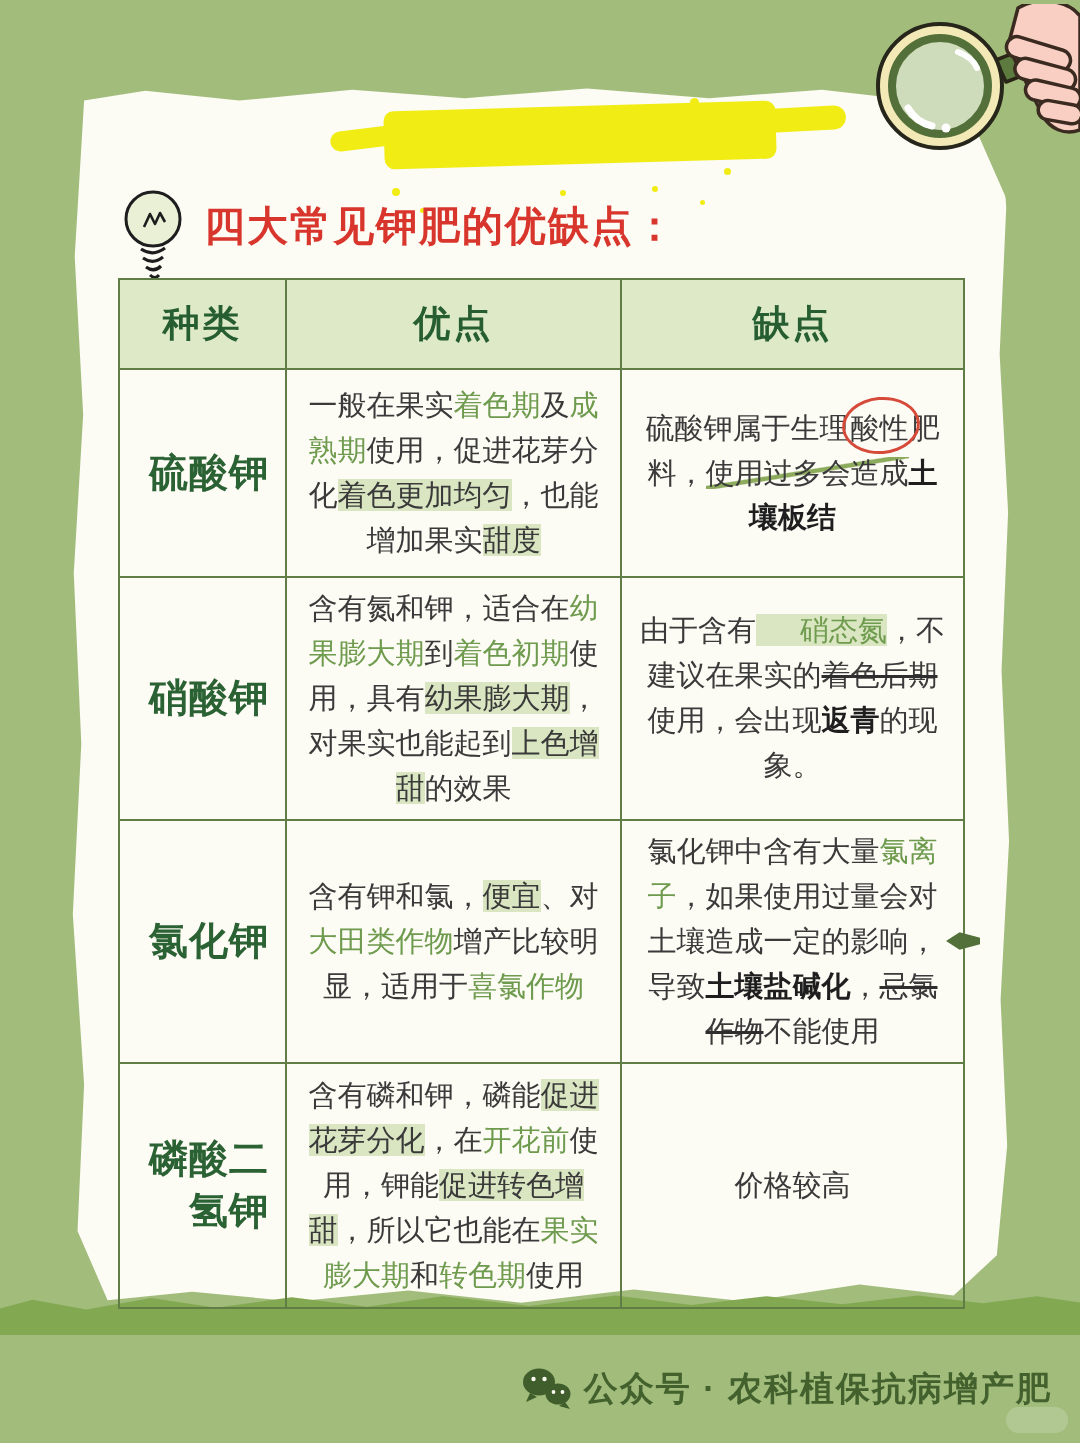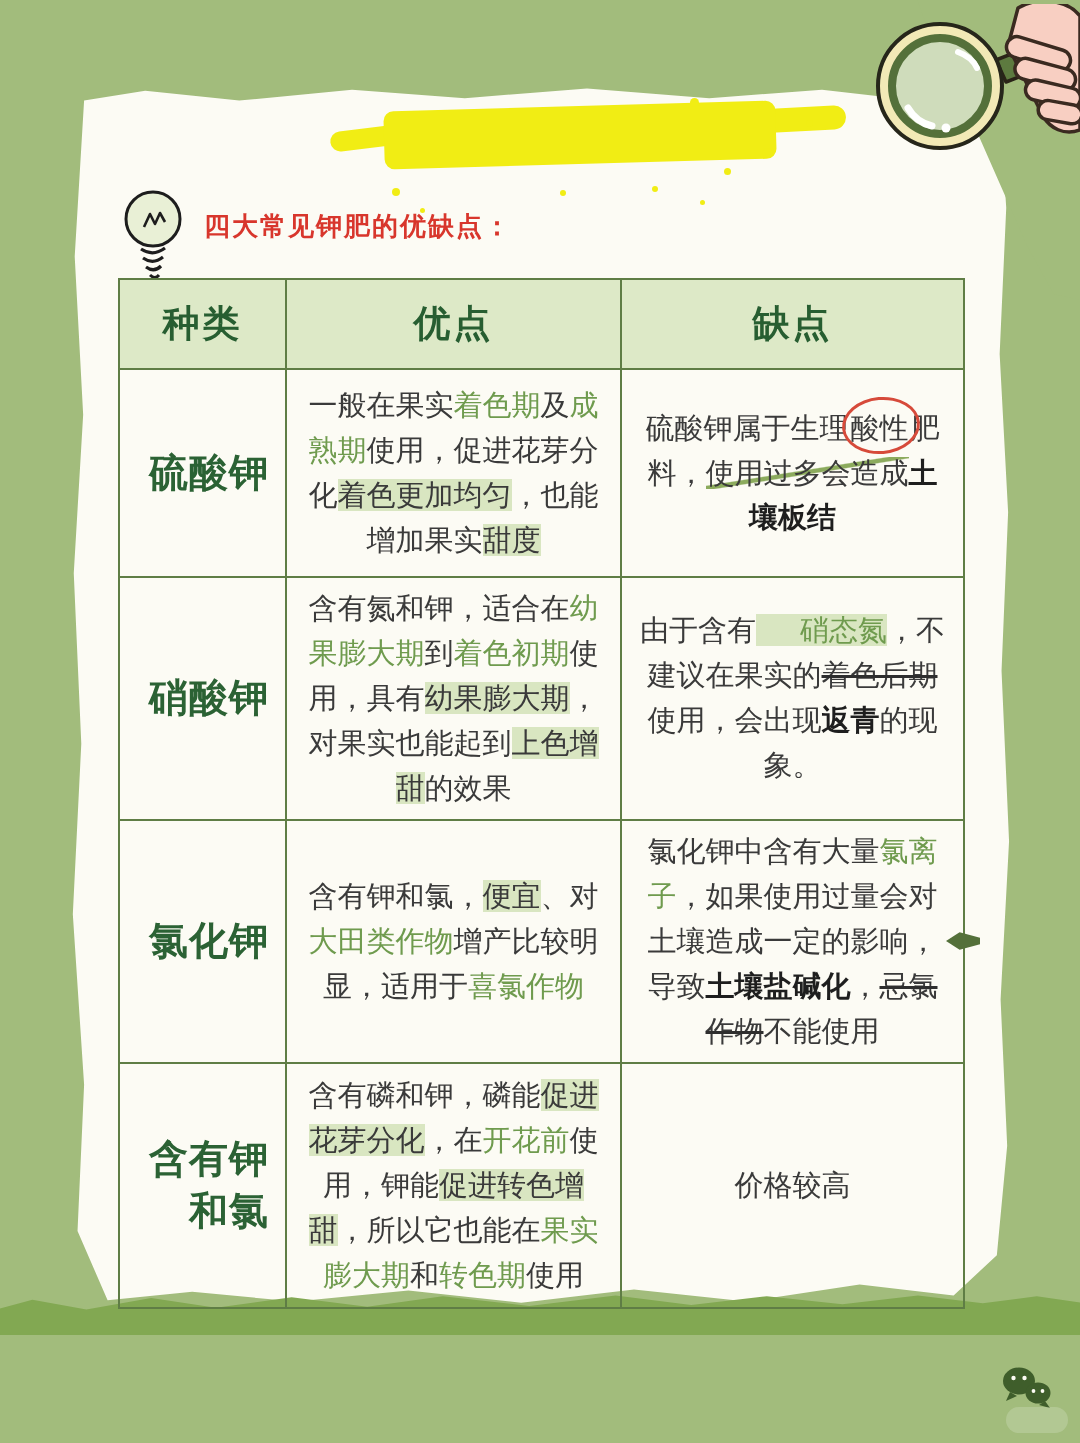--- a/index.html
+++ b/index.html
@@ -39,21 +39,21 @@
   .page-title{
     position:absolute;left:0;top:2px;width:100%;text-align:center;
     font-family:"Liberation Sans", sans-serif;font-weight:bold;font-size:64px;color:#7c9466;
     letter-spacing:20px;word-spacing:34px;
   }
   .speck{position:absolute;background:#f1ed14;border-radius:50%;z-index:4;}
   
   .subtitle-row{position:absolute;left:118px;top:186px;display:flex;align-items:center;z-index:4;}
   .bulb{width:72px;height:100px;margin-right:14px;}
   .subtitle{
-    font-size:26px;font-weight:bold;color:#d8362c;letter-spacing:2px;line-height:1.1;
+    font-size:41px;font-weight:bold;color:#d8362c;letter-spacing:2px;line-height:1.1;
     font-family:"Liberation Serif", serif;padding-bottom:18px;
   }
   
   table.fert{
     position:absolute;left:118px;top:278px;width:845px;z-index:4;
     border-collapse:collapse;table-layout:fixed;
   }
   table.fert th,table.fert td{border:2.5px solid #5f7d45;}
   thead tr{height:90px;}
   thead th{
@@ -179,34 +179,35 @@
         <td class="type-cell">硝酸钾</td>
         <td class="body-cell"><span>含有氮和钾，适合在</span><span class="link">幼果膨大期</span><span>到</span><span class="link">着色初期</span><span>使用，具有</span><span class="hl">幼果膨大期</span><span>，对果实也能起到</span><span class="hl">上色增甜</span><span>的效果</span></td>
         <td class="body-cell"><span>由于含有</span><span class="link hl">硝态氮</span><span>，不建议在果实的</span><span class="strike">着色后期</span><span>使用，会出现</span><span class="bold">返青</span><span>的现象。</span></td>
       </tr>
       <tr>
         <td class="type-cell">氯化钾</td>
         <td class="body-cell"><span>含有钾和氯，</span><span class="hl">便宜</span><span>、对</span><span class="link">大田类作物</span><span>增产比较明显，适用于</span><span class="link">喜氯作物</span></td>
         <td class="body-cell"><span>氯化钾中含有大量</span><span class="link">氯离子</span><span>，如果使用过量会对土壤造成一定的影响，导致</span><span class="bold">土壤盐碱化</span><span>，</span><span class="strike">忌氯作物</span><span>不能使用</span></td>
       </tr>
       <tr>
-        <td class="type-cell">含有钾和氯</td>
+        <td class="type-cell">磷酸二氢钾</td>
         <td class="body-cell"><span>含有磷和钾，磷能</span><span class="hl">促进花芽分化</span><span>，在</span><span class="link">开花前</span><span>使用，钾能</span><span class="hl">促进转色增甜</span><span>，所以它也能在</span><span class="link">果实膨大期</span><span>和</span><span class="link">转色期</span><span>使用</span></td>
         <td class="body-cell"><span>价格较高</span></td>
       </tr>
     </tbody>
 </table>
 
 <div class="leaf"></div>
 
 <div class="footer">
   <svg class="wechat" viewBox="0 0 50 44">
     <ellipse cx="17" cy="15" rx="16" ry="13.5" fill="#3f5e2b"></ellipse>
     <path d="M8 26 l-4 9 l11 -5 z" fill="#3f5e2b"></path>
     <circle cx="11.5" cy="12" r="2.2" fill="#fcfbf4"></circle>
     <circle cx="22.5" cy="12" r="2.2" fill="#fcfbf4"></circle>
     <ellipse cx="36" cy="27" rx="12.5" ry="10.5" fill="#3f5e2b"></ellipse>
     <path d="M43 35 l5 7 l-11 -3 z" fill="#3f5e2b"></path>
     <circle cx="31.5" cy="25" r="1.9" fill="#fcfbf4"></circle>
     <circle cx="40.5" cy="25" r="1.9" fill="#fcfbf4"></circle>
   </svg>
+  <span>公众号 · 农科植保抗病增产肥</span>
 </div>
 <div class="watermark"></div>
 
 </body></html>

